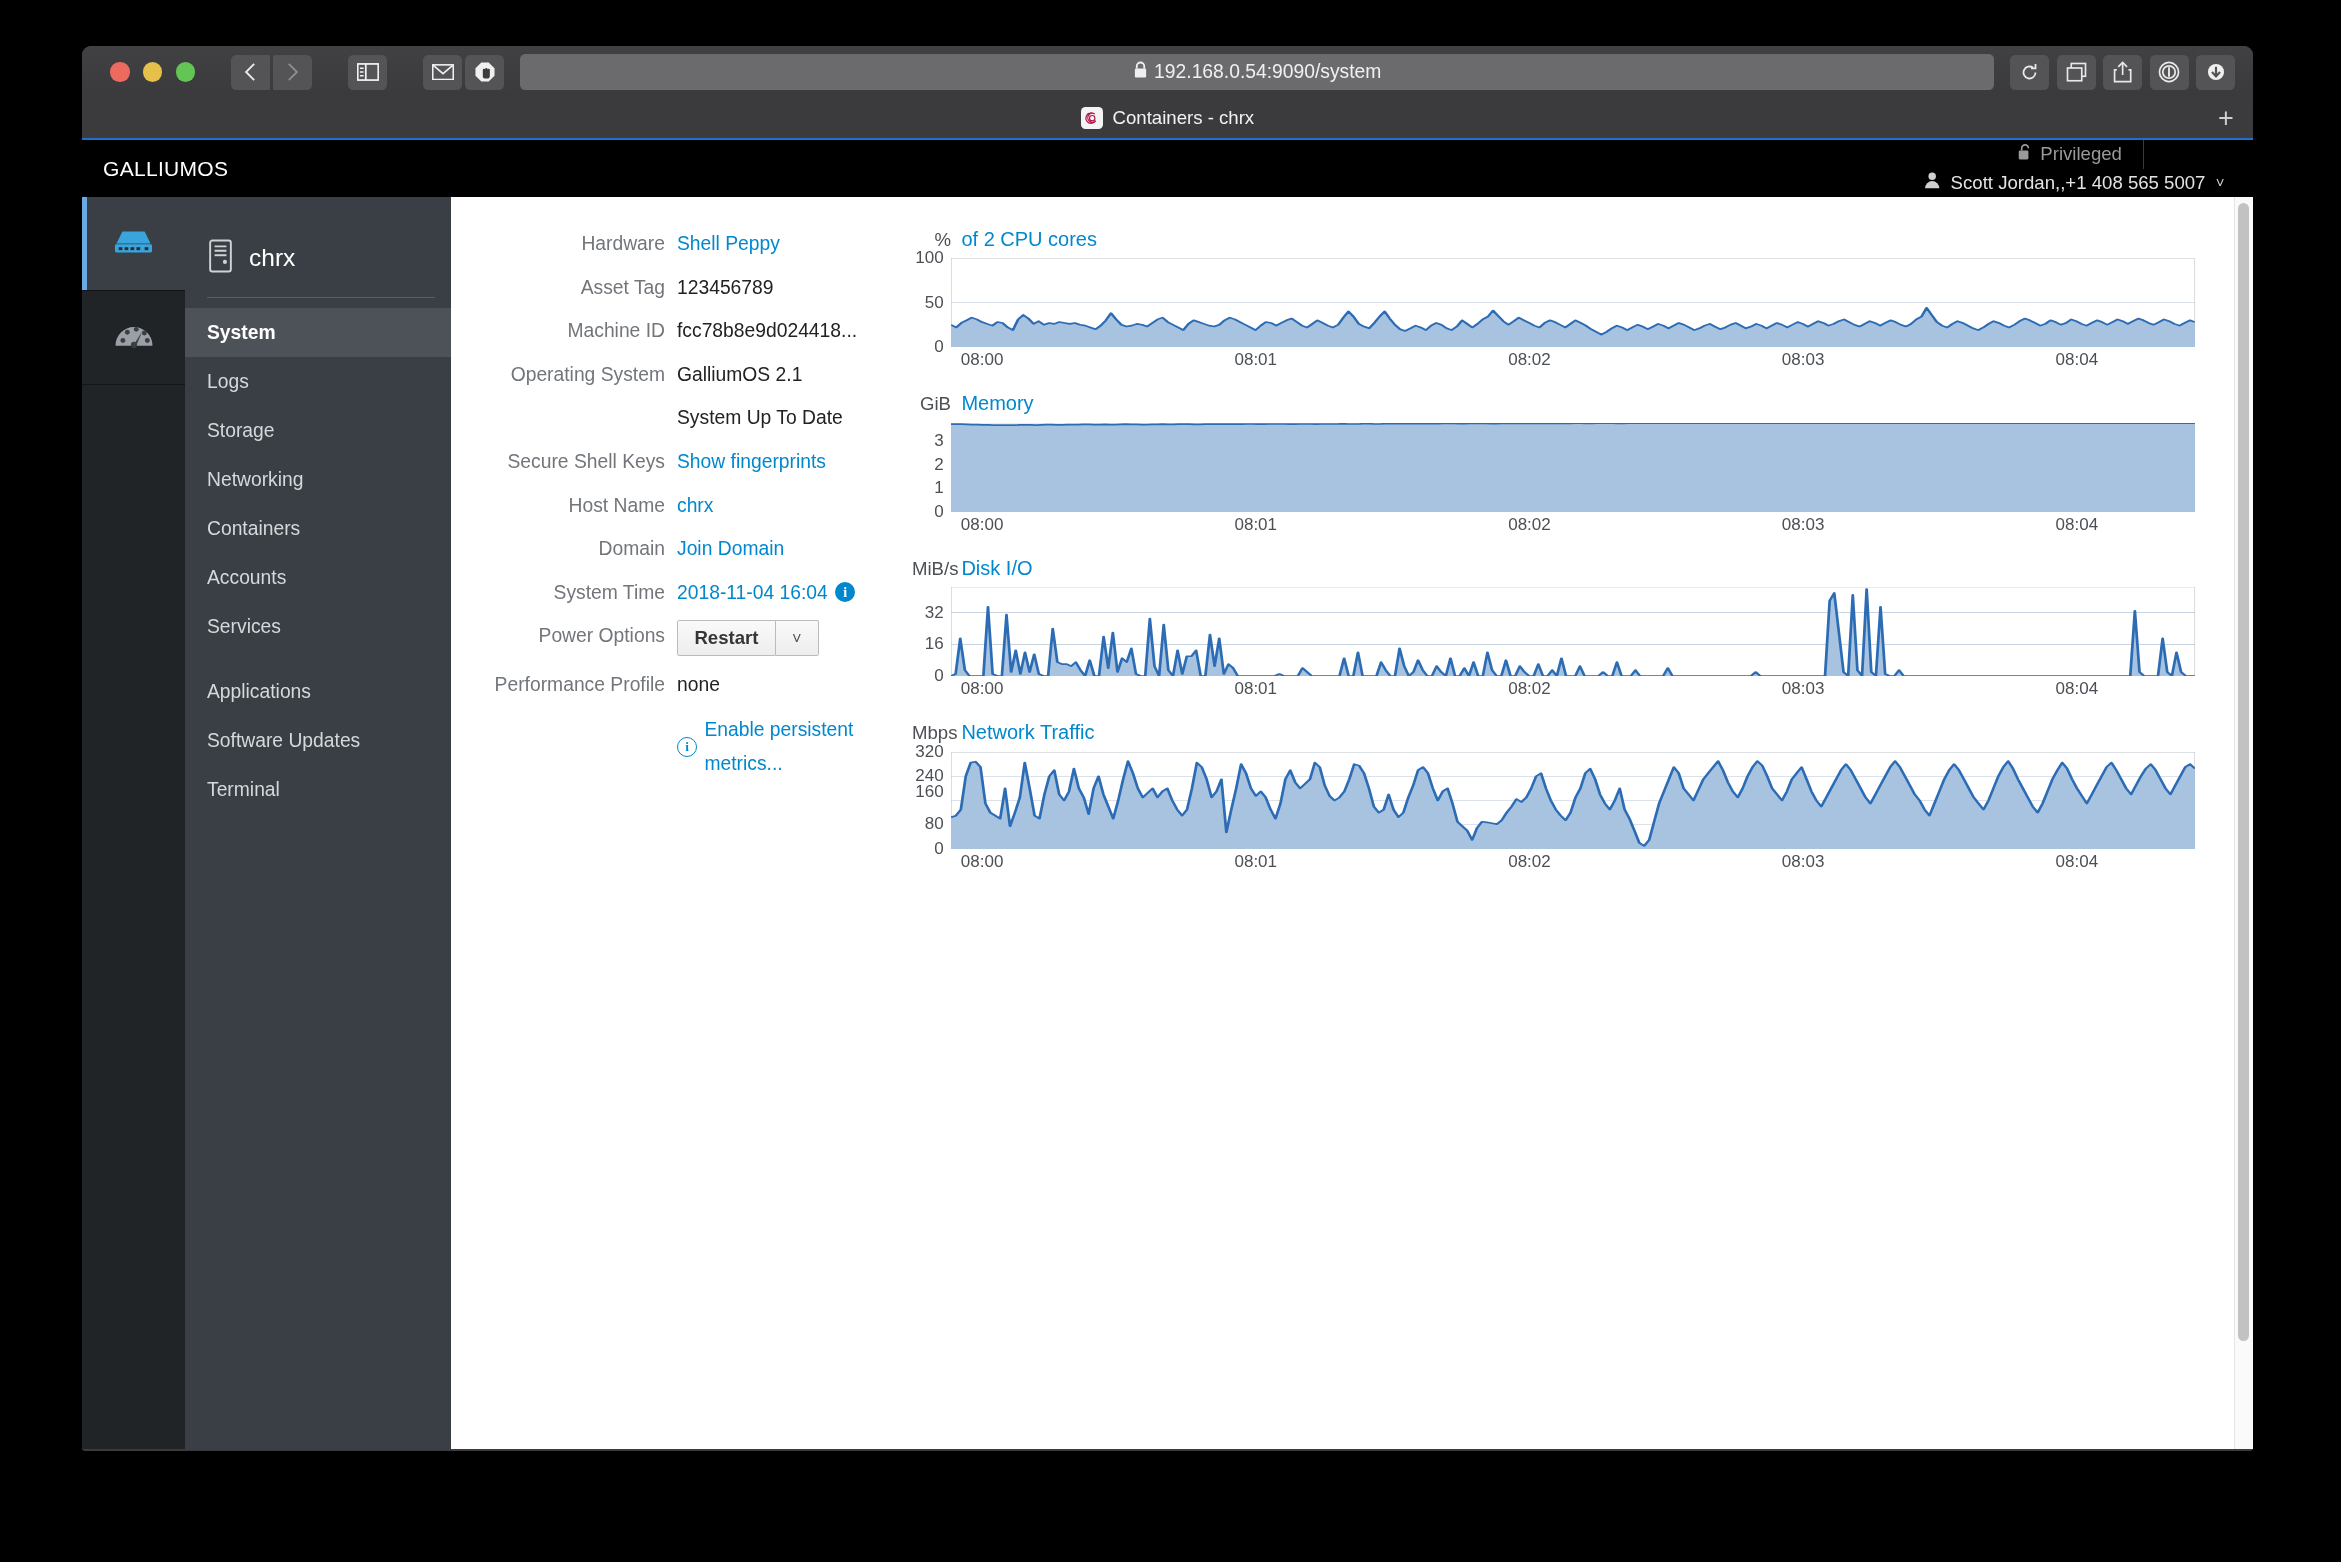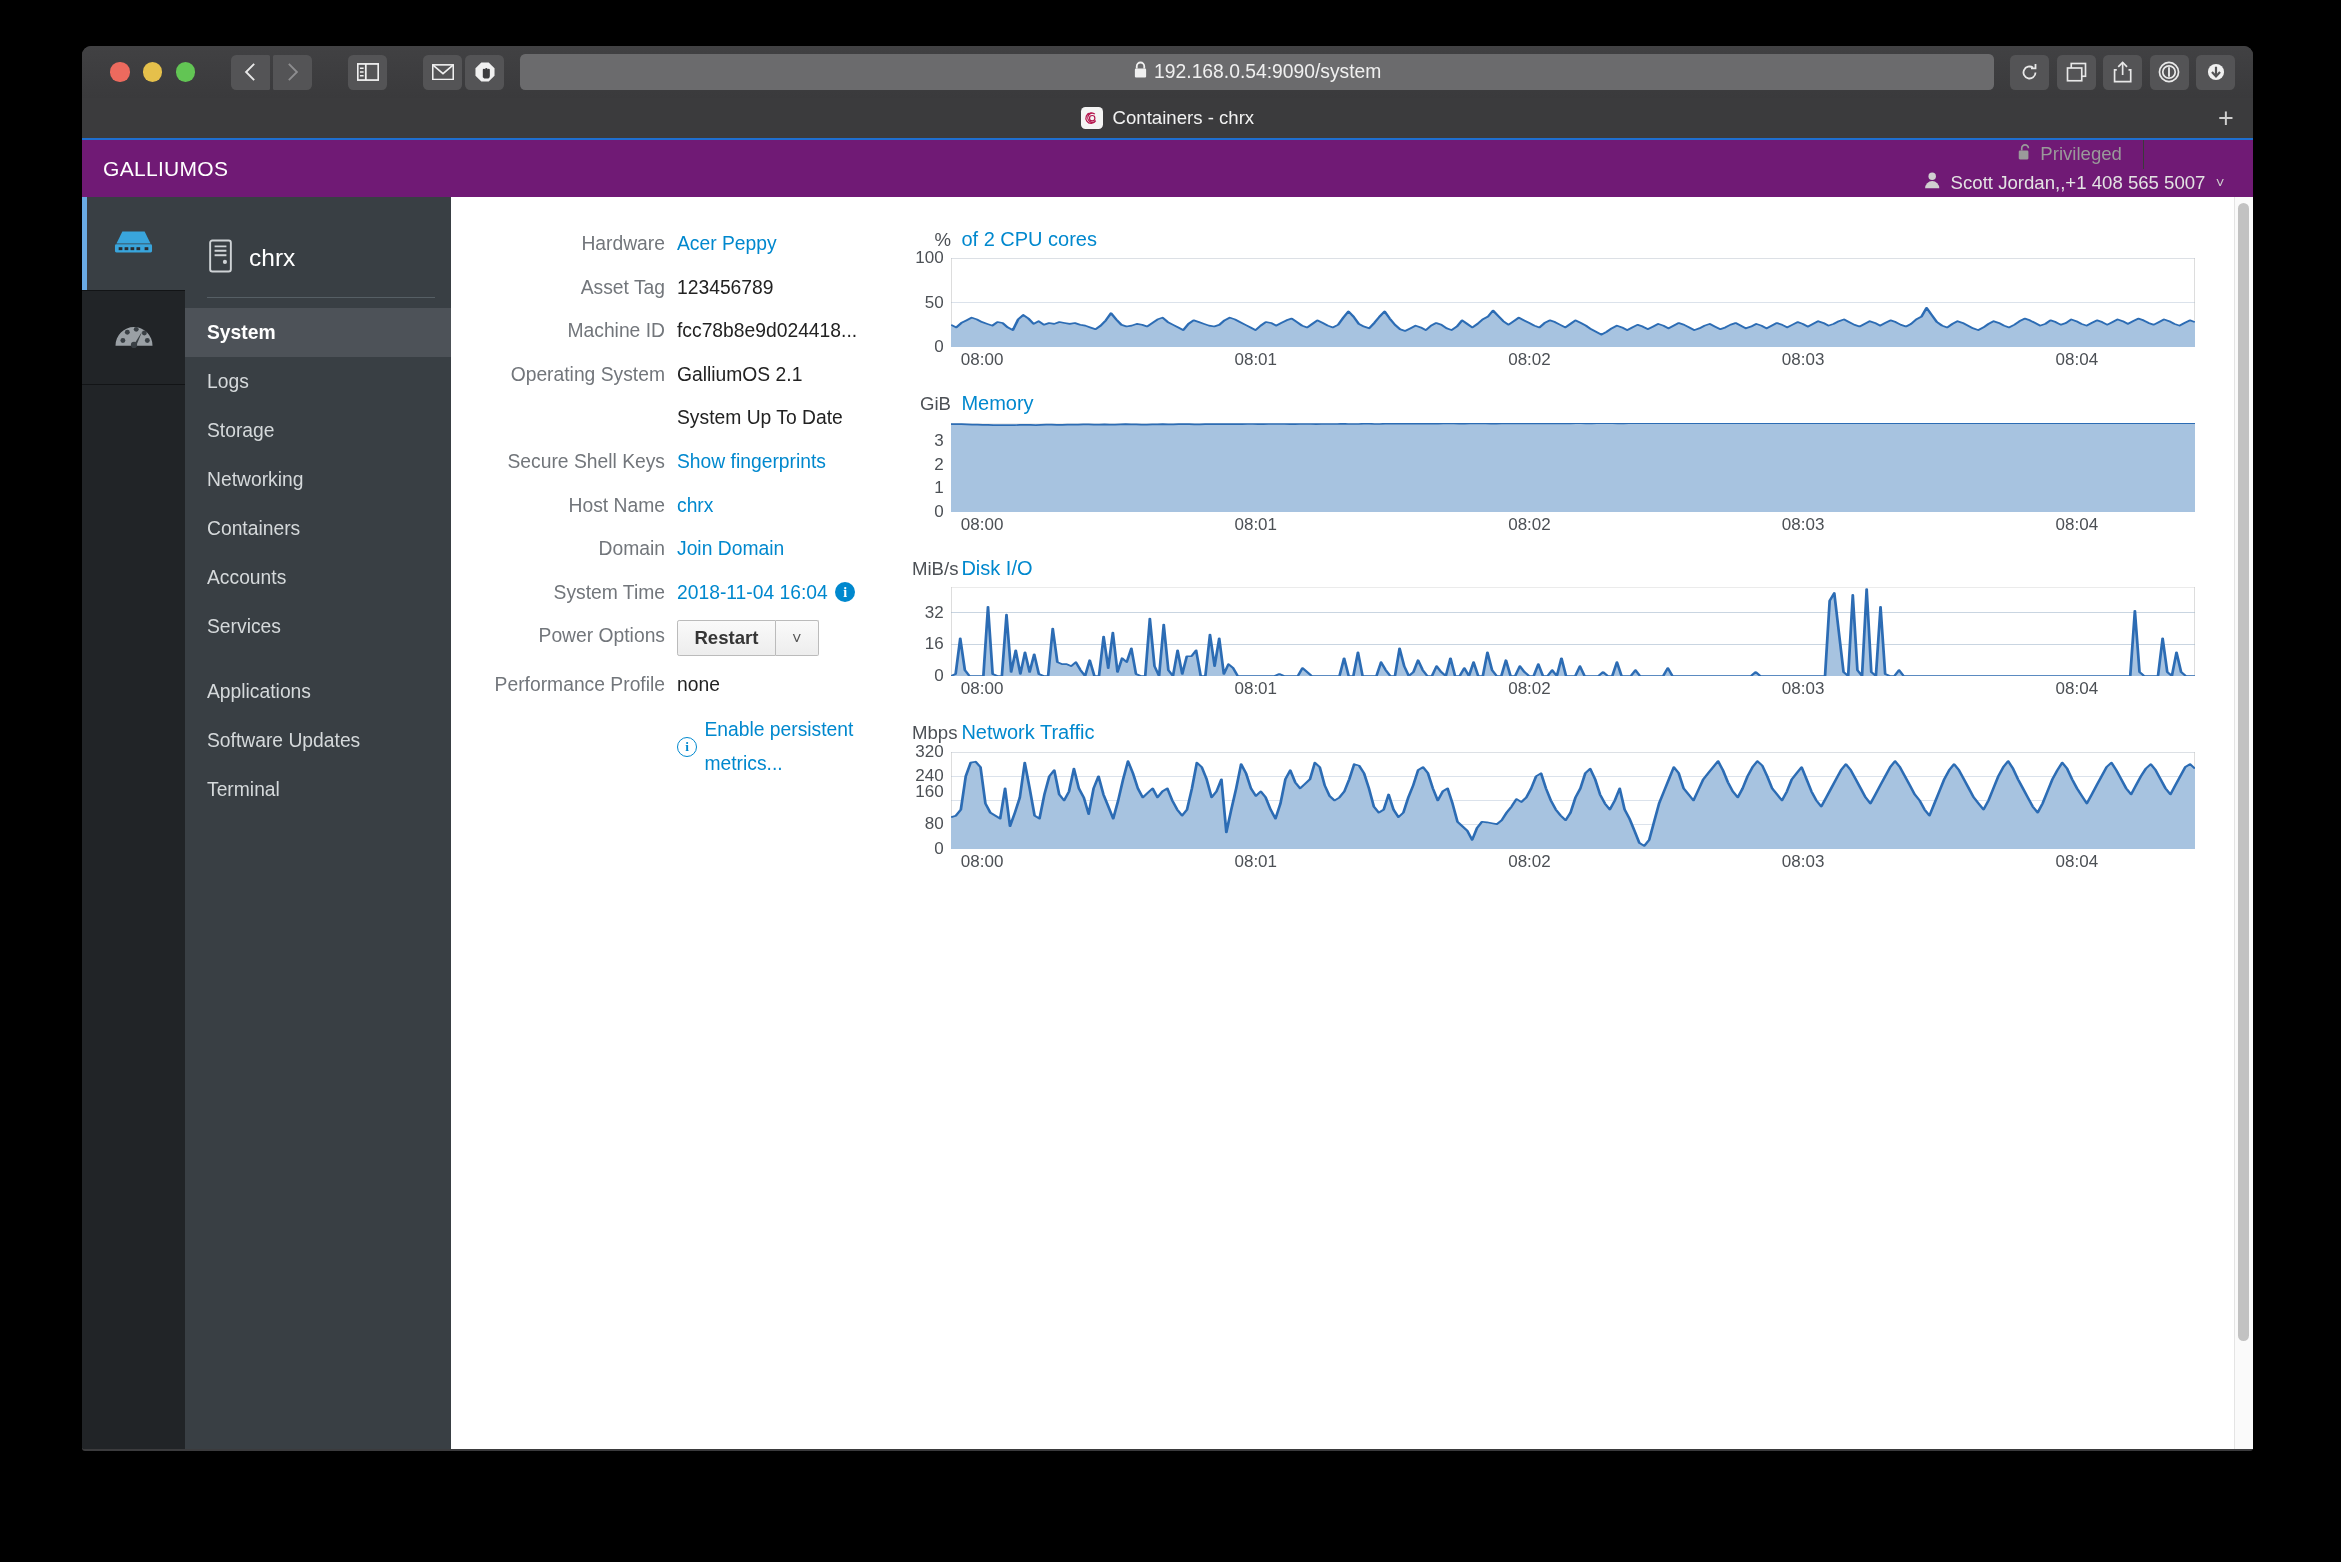--- a/index.html
+++ b/index.html
@@ -97,21 +97,21 @@
     transform: translateY(-50%);
     color: #cfcfcf; font-size: 27px; font-weight: 300;
     cursor: pointer; line-height: 1;
   }
 
   
   .page { position: relative; height: 1309px; background: #fff; display: flex; flex-direction: column; }
 
   .ck-header {
     height: 57px;
-    background: #701a75;
+    background: #000000;
     display: flex;
     align-items: center;
     justify-content: space-between;
     padding: 0 15px 0 21px;
     flex: 0 0 auto;
   }
   .brand { color: #fff; font-size: 21px; letter-spacing: 0.3px; }
   .hdr-right { display: flex; align-items: center; height: 100%; flex-direction: column; }
   .privileged {
     display: flex; align-items: center; gap: 9px;
@@ -474,21 +474,21 @@
         </div>
       </div>
 
       <div class="content">
         <div class="content-inner">
 
           <div class="sysinfo">
             <div class="sysrow">
               <div class="sys-label">Hardware</div>
               <div class="sys-val">
-                  <a class="lnk">Acer Peppy</a>
+                  <a class="lnk">Shell Peppy</a>
                 </div>
             </div>
             <div class="sysrow">
               <div class="sys-label">Asset Tag</div>
               <div class="sys-val">123456789</div>
             </div>
             <div class="sysrow">
               <div class="sys-label">Machine ID</div>
               <div class="sys-val">fcc78b8e9d024418...</div>
             </div>

